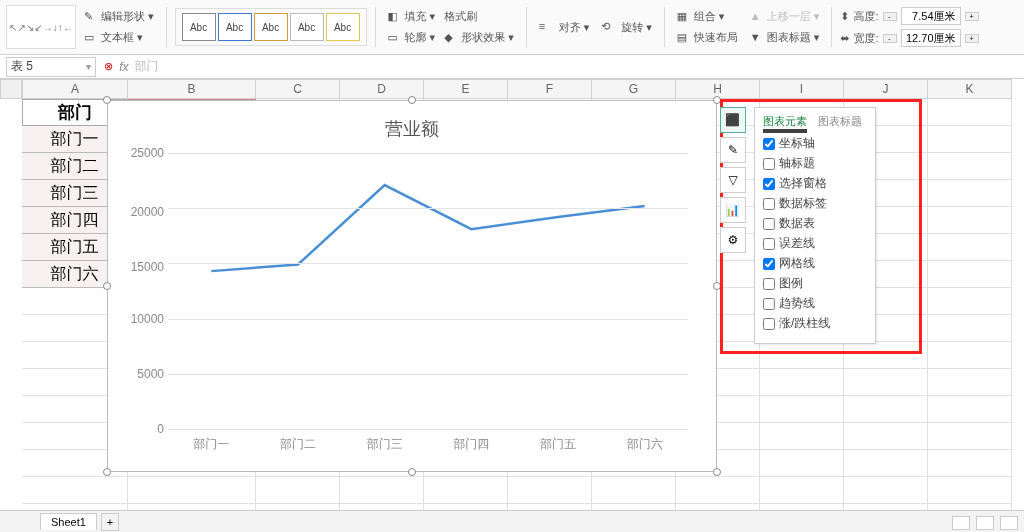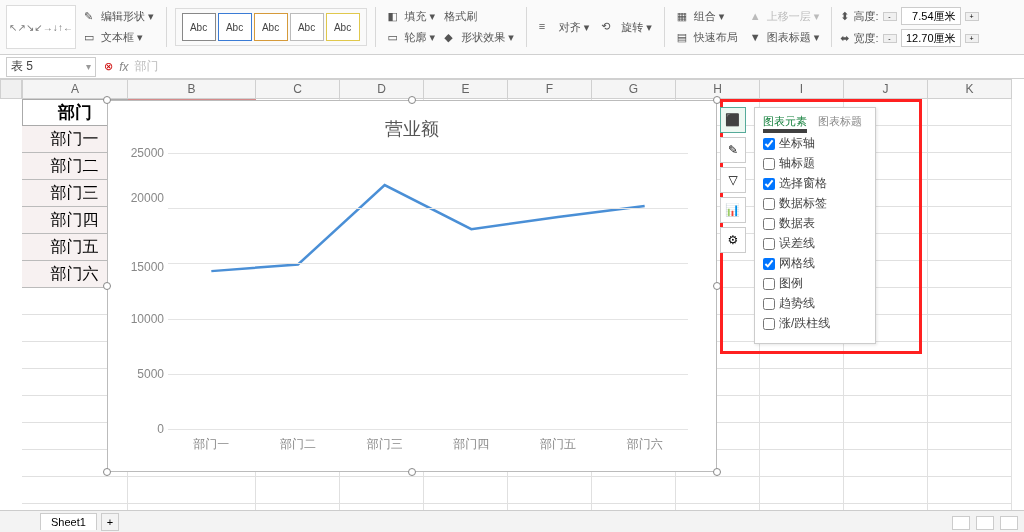--- a/index.html
+++ b/index.html
@@ -512,21 +512,21 @@
           </svg>
       <div class="grid-line" style="top: 276px;"></div>
           <div class="ytick" style="top: 276px;">0</div>
           <div class="grid-line" style="top: 220.8px;"></div>
           <div class="ytick" style="top: 220.8px;">5000</div>
           <div class="grid-line" style="top: 165.6px;"></div>
           <div class="ytick" style="top: 165.6px;">10000</div>
           <div class="grid-line" style="top: 110.4px;"></div>
           <div class="ytick" style="top: 114px;">15000</div>
           <div class="grid-line" style="top: 55.2px;"></div>
-          <div class="ytick" style="top: 45px;">20000</div>
+          <div class="ytick" style="top: 59px;">20000</div>
           <div class="grid-line" style="top: 0px;"></div>
           <div class="ytick" style="top: 0px;">25000</div>
           <div class="xtick" style="left: 43.3333px;">部门一</div>
           <div class="xtick" style="left: 130px;">部门二</div>
           <div class="xtick" style="left: 216.667px;">部门三</div>
           <div class="xtick" style="left: 303.333px;">部门四</div>
           <div class="xtick" style="left: 390px;">部门五</div>
           <div class="xtick" style="left: 476.667px;">部门六</div>
         </div>
     </div>

